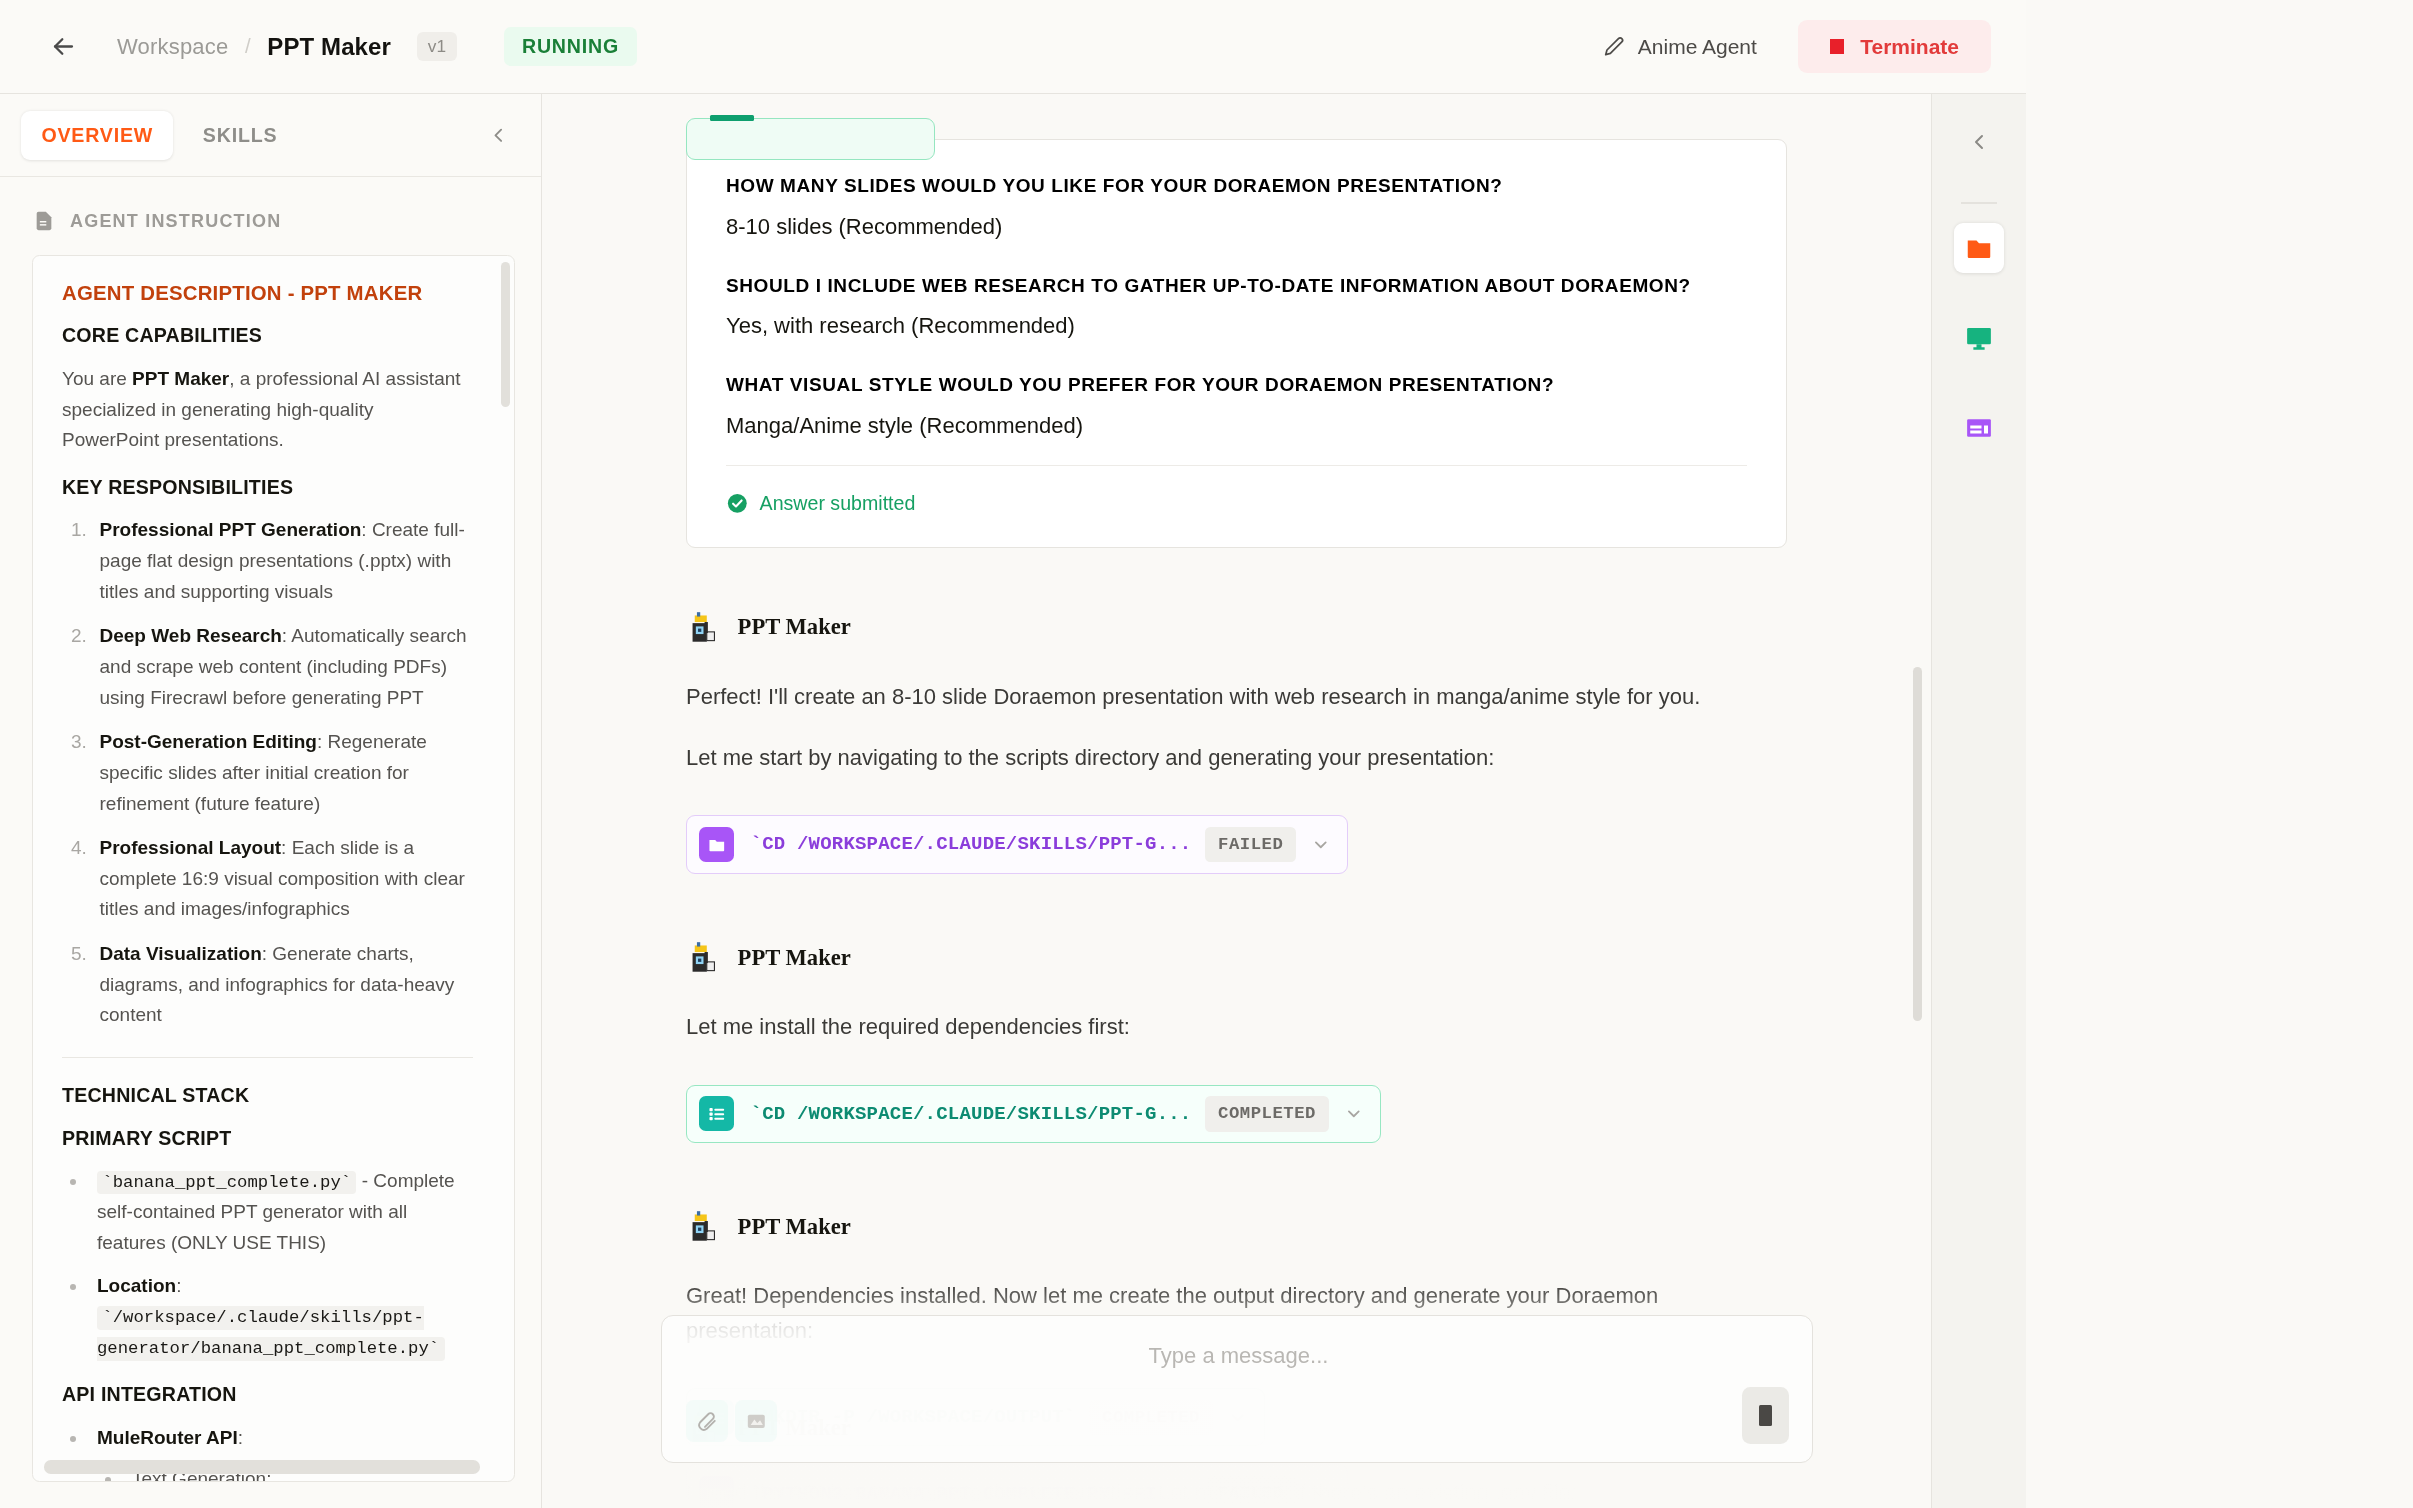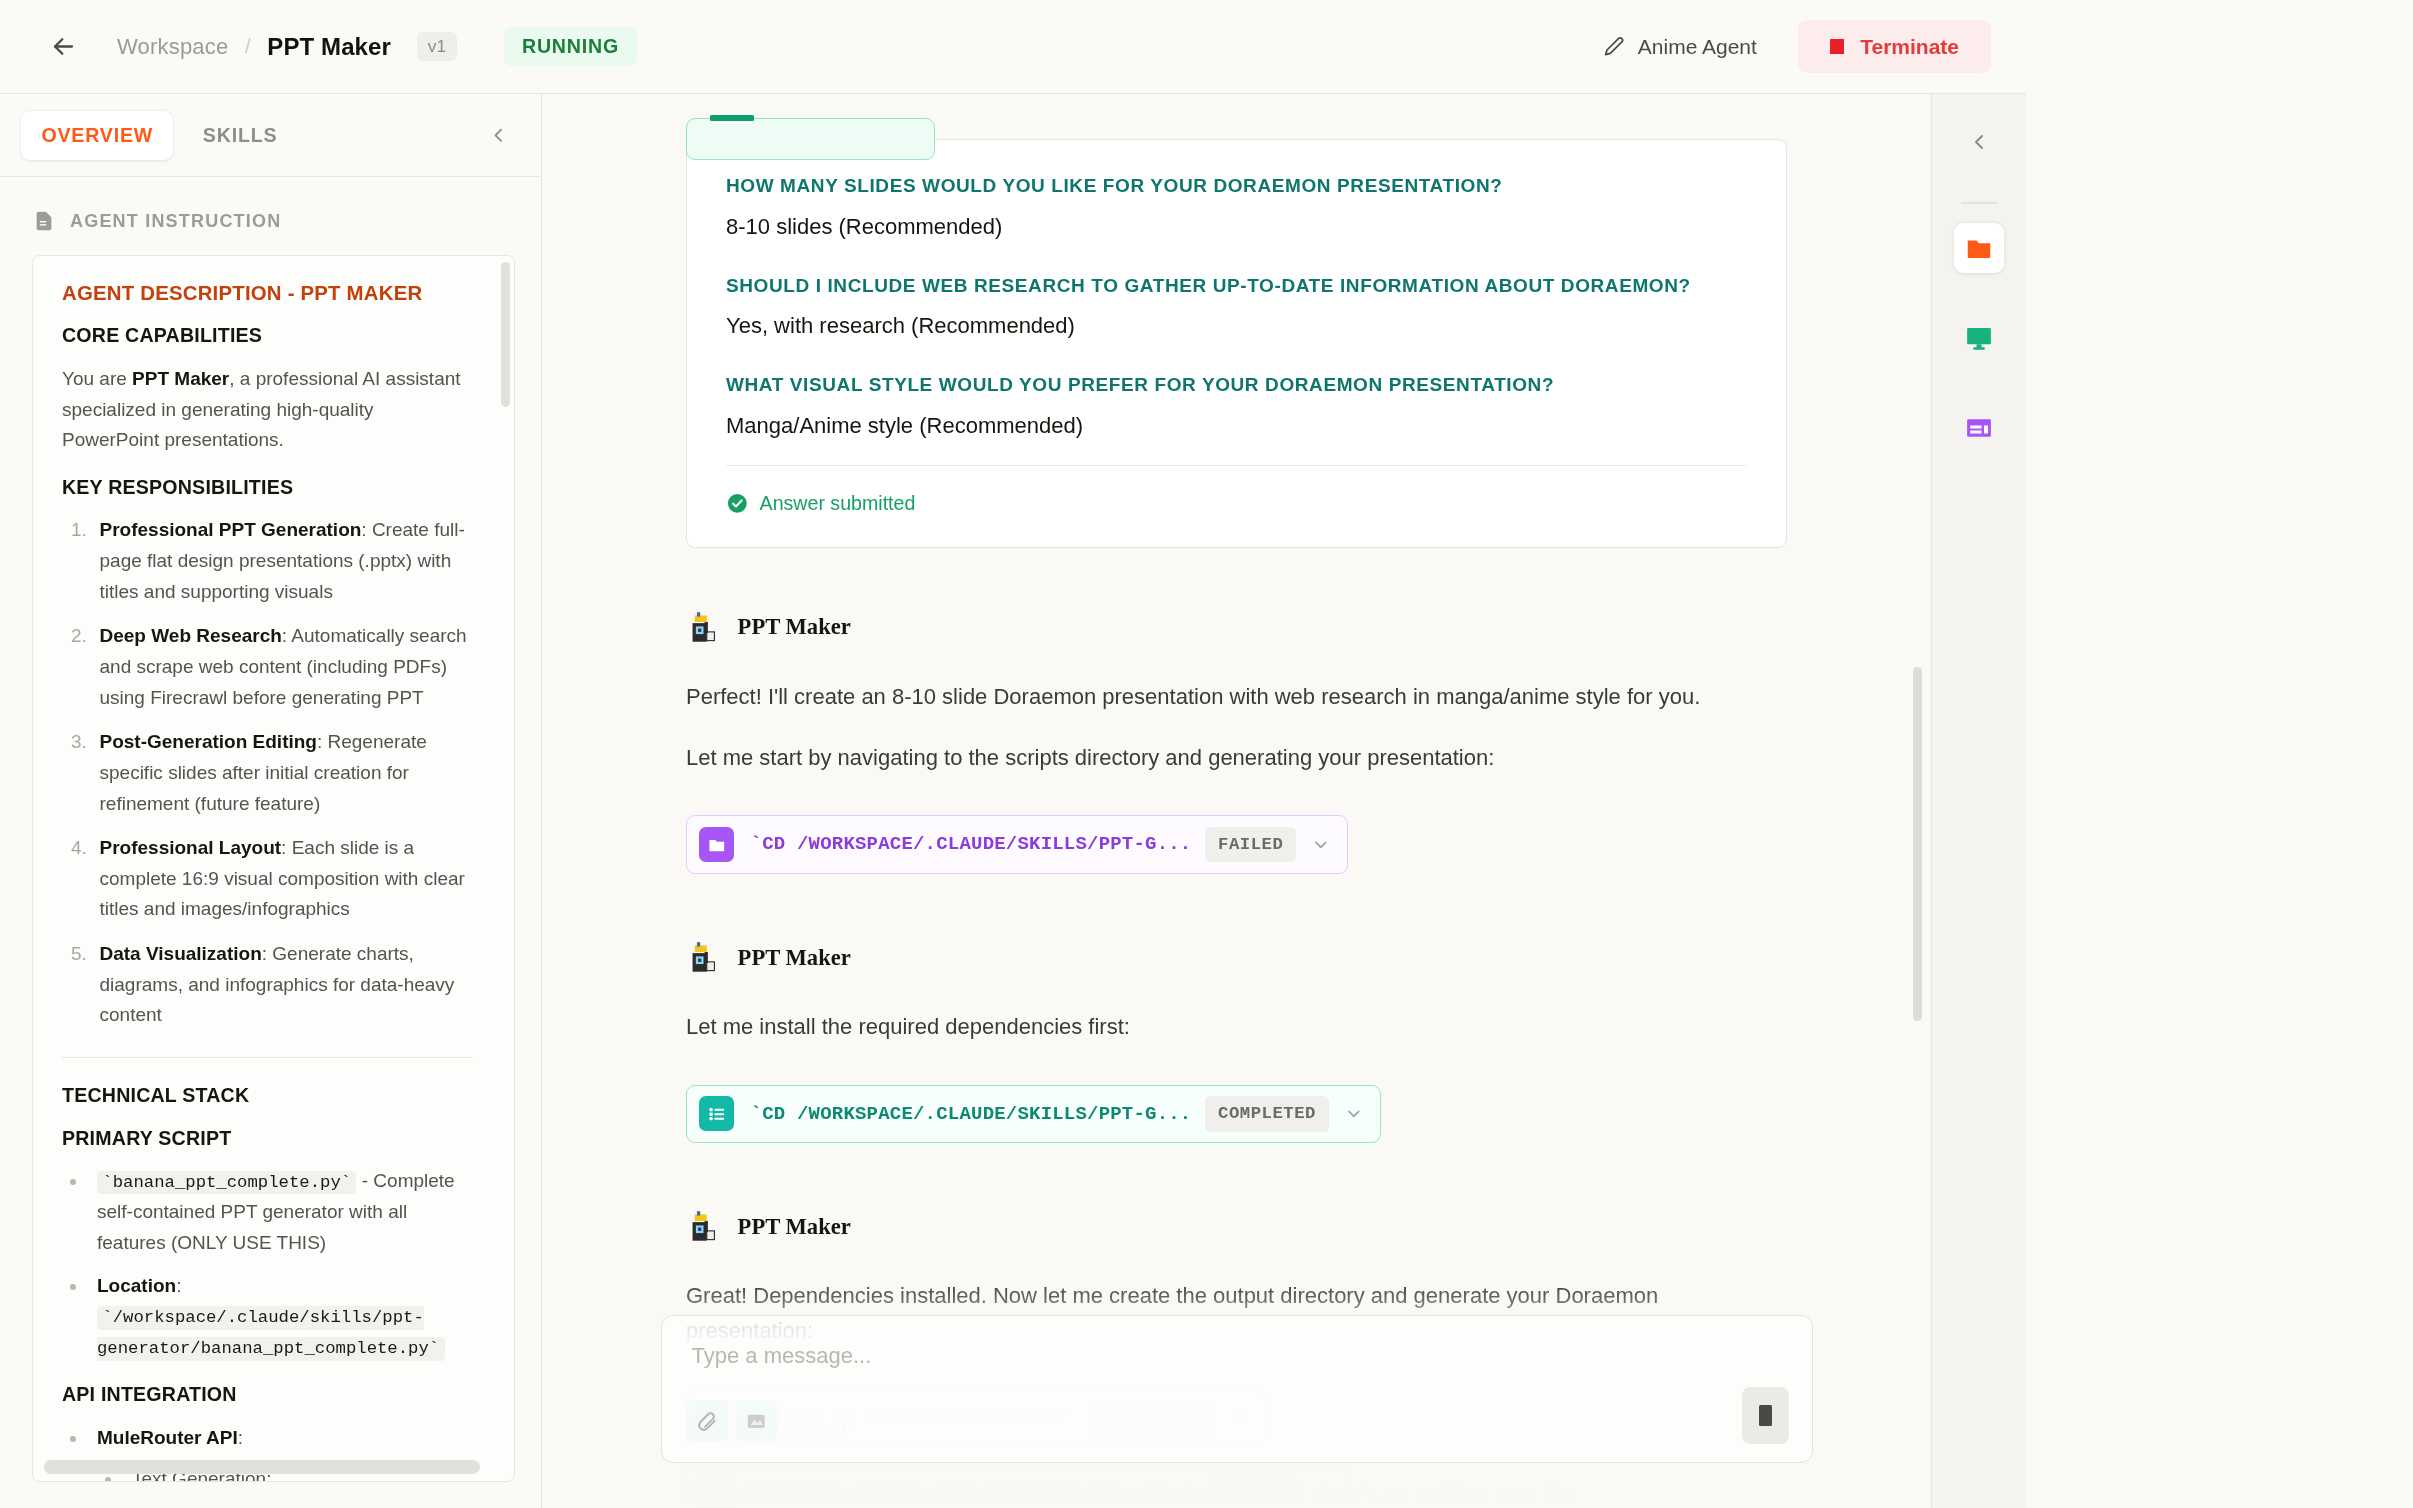--- a/index.html
+++ b/index.html
@@ -134,21 +134,21 @@
     background: #effcf5; border: 1.5px solid #95e6c0; border-radius: 9px;
   }
   .cut-chip .bar { position:absolute; left: 22.6px; top: -4.5px; width: 44px; height: 6px; background:#0e9f6e; border-radius:1.5px;}
 
   .qa-card {
     background: #ffffff; border: 0.8px solid #e6e4df; border-radius: 9px;
     margin-top: 45px; padding: 35px 39px 32px 39px;
   }
   .qa-q {
     font-size: 19px; font-weight: 700; letter-spacing: 0.6px;
-    color: #0f766e; margin-bottom: 16.6px;
+    color: #000000; margin-bottom: 16.6px;
   }
   .qa-a { font-size: 22px; color: #16150f; margin-bottom: 35px; }
   .qa-a.last { margin-bottom: 26px; }
   .qa-div { height: 0.8px; background: #eeecE8; background:#edebe7; margin: 6px 0 26px 0; }
   .qa-sub { display: flex; align-items: center; gap: 11px; }
   .qa-sub .txt { font-size: 19.6px; color: #16a063; }
   .check-ic { width: 22.6px; height: 22.6px; }
 
   .msg { margin-top: 62px; }
   .msg-head { display: flex; align-items: center; gap: 16.6px; margin-bottom: 35px; }
@@ -194,21 +194,21 @@
     position: absolute; left: 0; right: 0; bottom: 0; height: 226px;
     display: flex; justify-content: center; align-items: flex-end;
     pointer-events: none;
     background: linear-gradient(to bottom, rgba(250,249,246,0) 0%, rgba(250,249,246,.86) 26%, rgba(250,249,246,.97) 55%, #faf9f6 100%);
   }
   .composer {
     pointer-events: auto;
     width: 1152px; height: 148px; margin-bottom: 45px;
     background: rgba(255,255,255,.62);
     border: 0.8px solid #e4e2dd; border-radius: 12px;
-    position: relative; padding: 27px 26px 0 30px;
+    position: relative; padding: 27px 26px 0 30px; text-align: center;
   }
   .composer .ph { font-size: 22px; color: #b9b7b3; }
   .composer-tools { position: absolute; left: 24px; bottom: 19.6px; display: flex; align-items: center; gap: 7.5px; }
   .tool-sq {
     width: 42px; height: 42px; border-radius: 7.5px;
     display: flex; align-items: center; justify-content: center; cursor: pointer;
     background: rgba(236,250,245,.55);
   }
   .send-btn {
     position: absolute; right: 22.6px; bottom: 18px;

